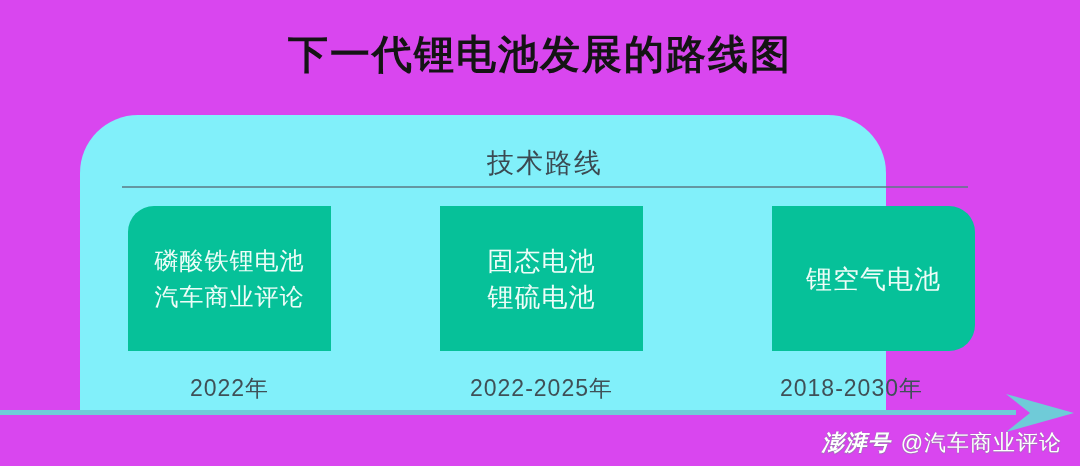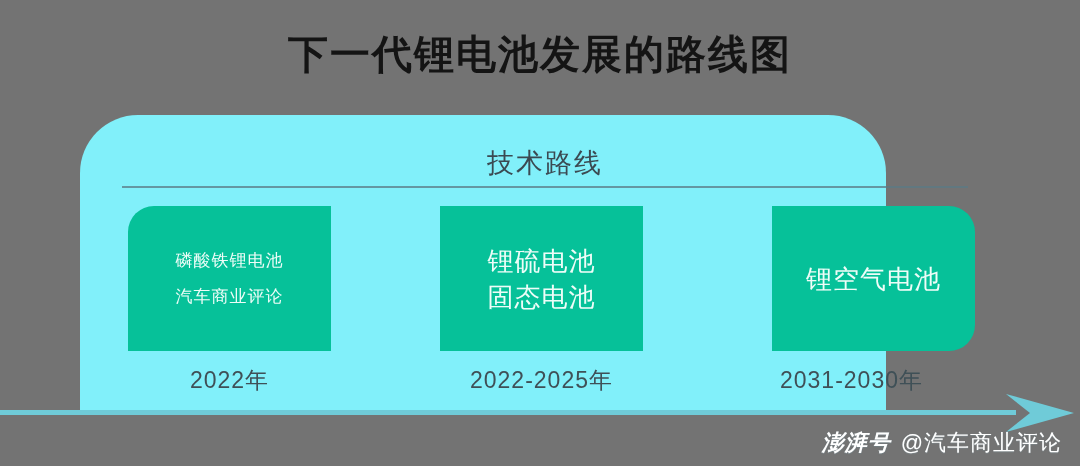--- a/index.html
+++ b/index.html
@@ -9,21 +9,21 @@
     height: 466px;
     overflow: hidden;
     background: #ffffff;
     font-family: "Liberation Sans", "DejaVu Sans", sans-serif;
   }
 
   #stage {
     position: relative;
     width: 1080px;
     height: 466px;
-    background: #737373;
+    background: #d946ef;
   }
 
   
   #page-title {
     position: absolute;
     left: 0;
     top: 28px;
     width: 1080px;
     text-align: center;
     font-size: 40px;
@@ -95,33 +95,33 @@
 
   .card-line {
     color: #eefdf8;
     font-size: 26px;
     line-height: 36px;
     font-weight: 500;
     letter-spacing: 1px;
     white-space: nowrap;
     text-align: center;
   }
-  .tech-card.c0 .card-line { font-size: 17px; }
+  .tech-card.c0 .card-line { font-size: 24px; }
 
   
   #years-row {
     position: absolute;
     left: 42px;
     top: 248px;
     width: 846px;
     height: 36px;
   }
   .year-label {
     position: absolute;
-    top: 0;
+    top: 8px;
     width: 203px;
     text-align: center;
     font-size: 23px;
     line-height: 34px;
     color: #3f5057;
     letter-spacing: 1px;
     white-space: nowrap;
   }
   .year-label.c0 { left: 6px; }
   .year-label.c1 { left: 318px; text-align: center; }
@@ -178,34 +178,34 @@
     <div id="panel-divider"></div>
 
     <div id="cards-row">
 
       <div class="tech-card c0">
         <div class="card-line">磷酸铁锂电池</div>
         <div class="card-line">汽车商业评论</div>
       </div>
 
       <div class="tech-card c1">
+        <div class="card-line">固态电池</div>
         <div class="card-line">锂硫电池</div>
-        <div class="card-line">固态电池</div>
       </div>
 
       <div class="tech-card c2">
         <div class="card-line">锂空气电池</div>
       </div>
 
     </div>
 
     <div id="years-row">
       <div class="year-label c0">2022年</div>
       <div class="year-label c1">2022-2025年</div>
-      <div class="year-label c2">2031-2030年</div>
+      <div class="year-label c2">2018-2030年</div>
     </div>
 
   </div>
 
   <svg id="timeline-arrow" viewBox="0 0 1080 44">
     <rect x="0" y="18" width="1016" height="5" fill="#6FCBD8"></rect>
     <path d="M 1006 2 L 1074 21 L 1006 40 L 1030 21 Z" fill="#6FCBD8"></path>
   </svg>
 
   <div id="watermark">

